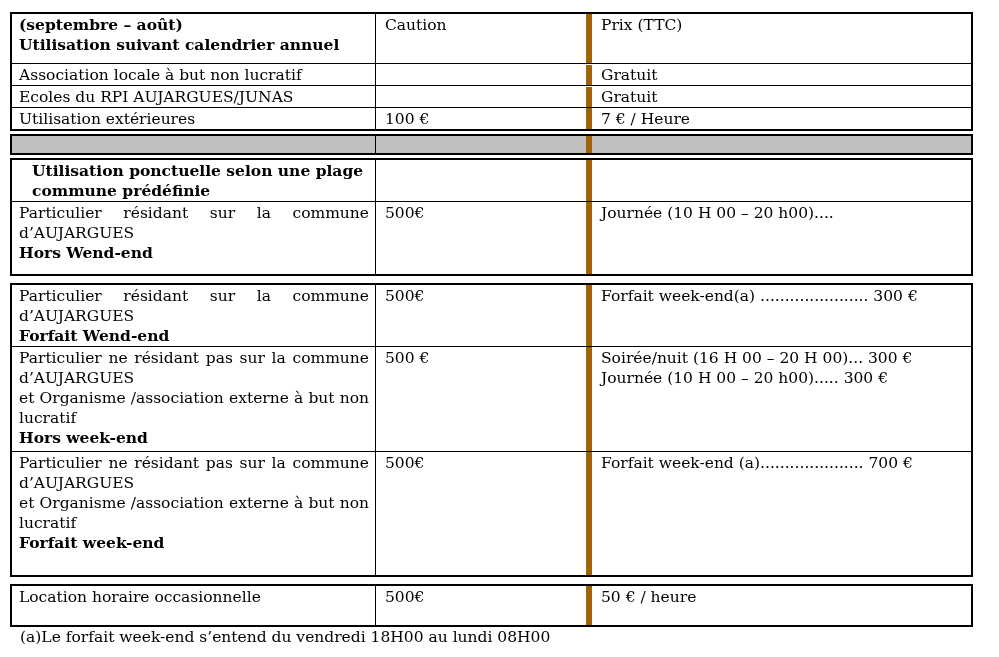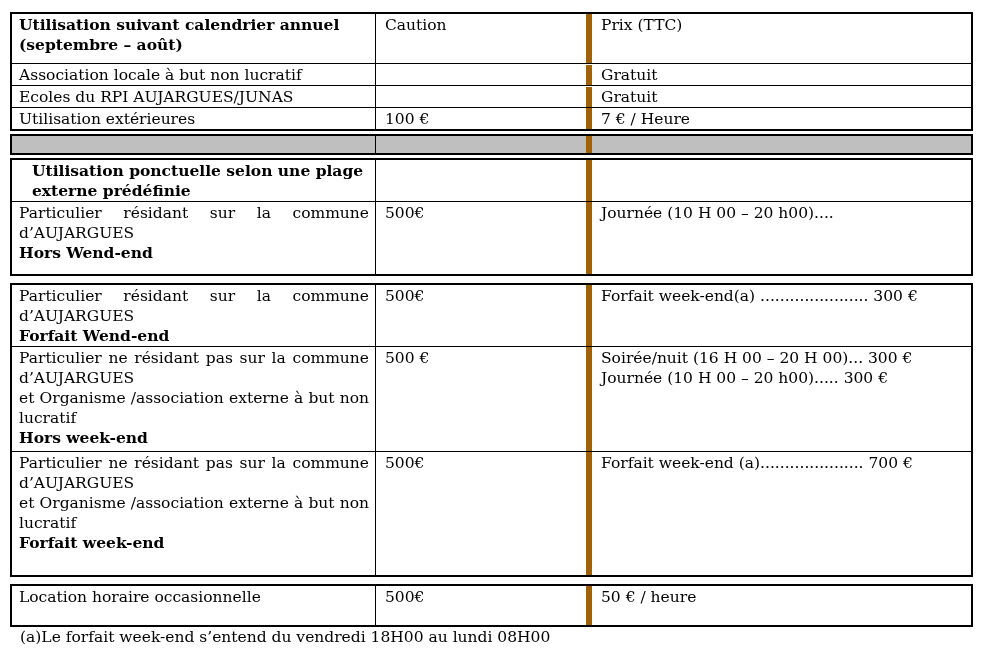--- a/index.html
+++ b/index.html
@@ -34,22 +34,22 @@
 </style>
 </head>
 <body>
 
 <div class="page">
   <div class="doc">
 
     <div class="sec">
       <div class="row h-hdr">
         <div class="c1">
+          <div class="b">(septembre – août)</div>
           <div class="b">Utilisation suivant calendrier annuel</div>
-          <div class="b">(septembre – août)</div>
         </div>
         <div class="c2">Caution</div>
         <div class="c3">Prix (TTC)</div>
       </div>
       <div class="row h-sm">
         <div class="c1">Association locale à but non lucratif</div>
         <div class="c2"></div>
         <div class="c3">Gratuit</div>
       </div>
       <div class="row h-sm">
@@ -69,21 +69,21 @@
         <div class="c1"></div>
         <div class="c2"></div>
         <div class="c3"></div>
       </div>
     </div>
 
     <div class="sec mt3">
       <div class="row h-r6">
         <div class="c1">
           <div class="b">Utilisation ponctuelle selon une plage</div>
-          <div class="b">externe prédéfinie</div>
+          <div class="b">commune prédéfinie</div>
         </div>
         <div class="c2"></div>
         <div class="c3"></div>
       </div>
       <div class="row h-r7">
         <div class="c1">
           <div class="just">Particulier résidant sur la commune d’AUJARGUES</div>
           <div class="b">Hors Wend-end</div>
         </div>
         <div class="c2">500€</div>

